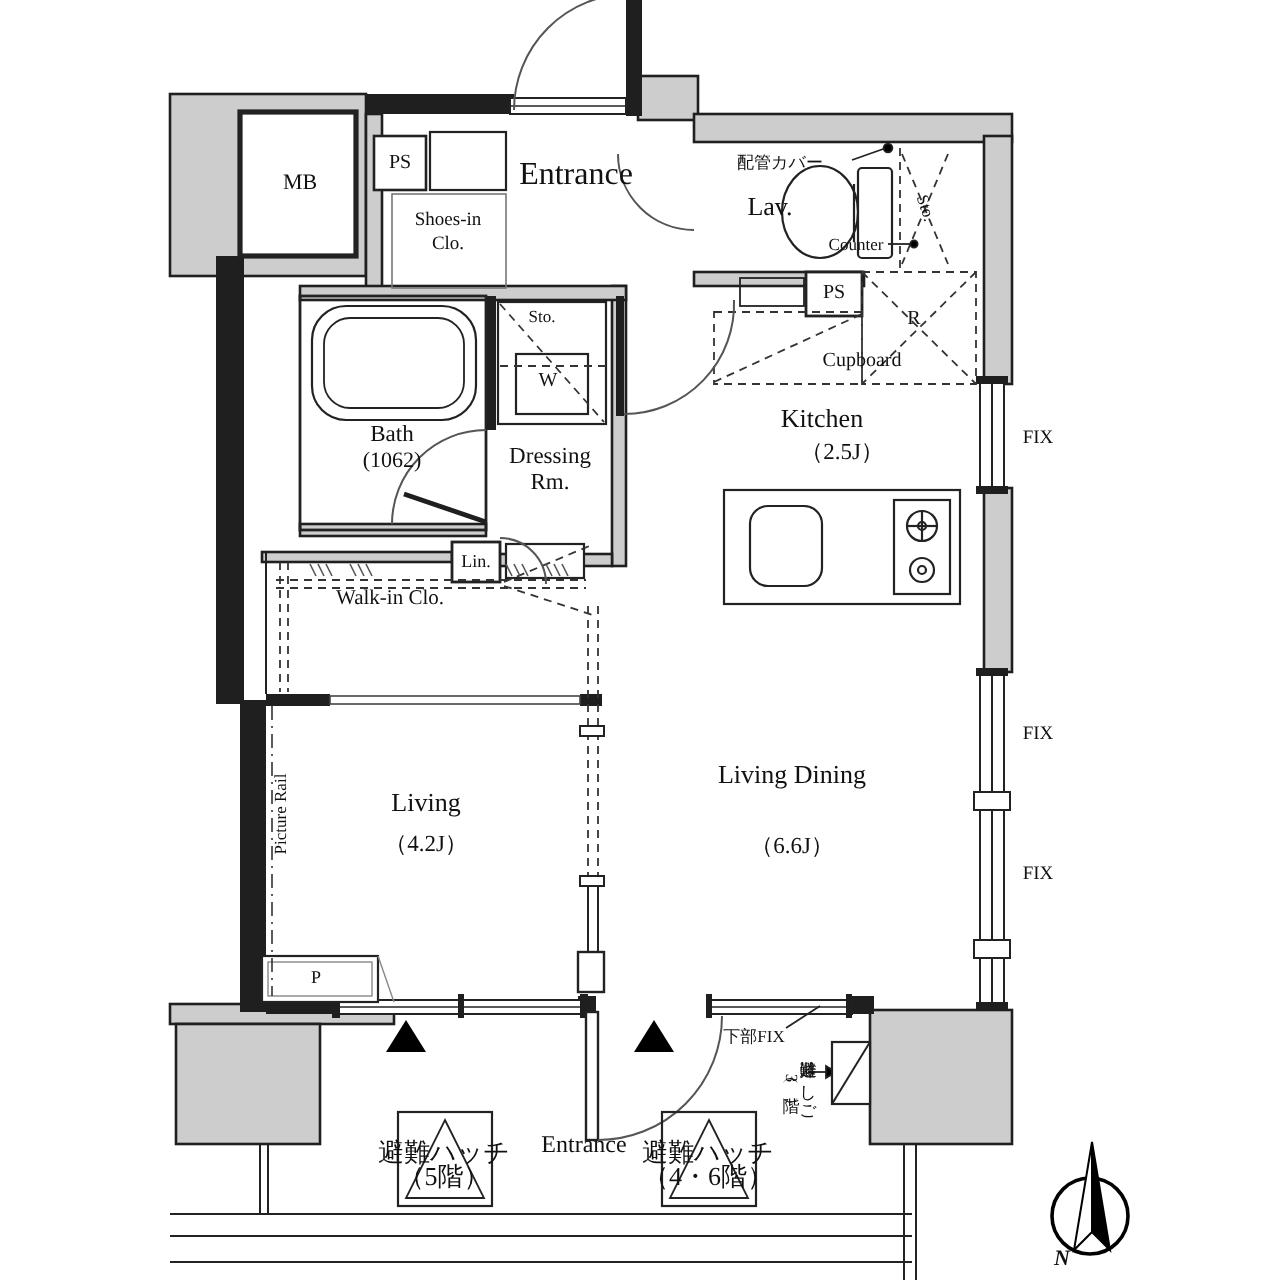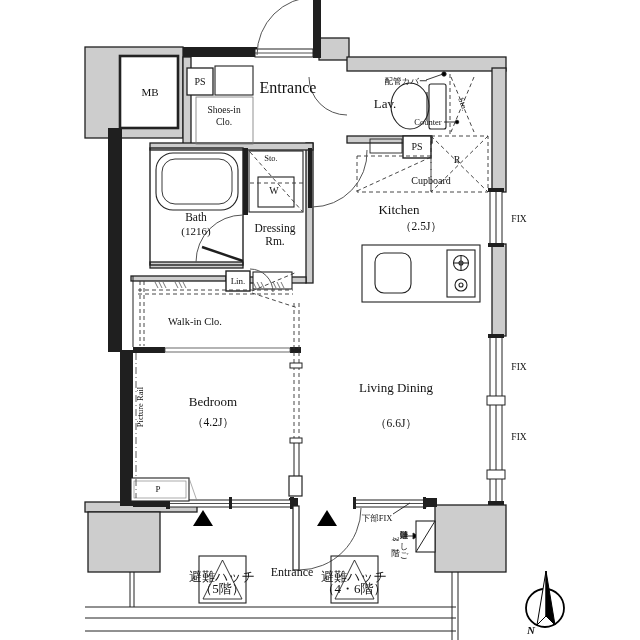--- a/index.html
+++ b/index.html
@@ -244,39 +244,39 @@
     <path d="M546 571 L537 625 L546 616 Z" fill="#fff" stroke="#000" stroke-width="1"></path>
     <path d="M546 571 L555 625 L546 616 Z" fill="#000" stroke="#000" stroke-width="1"></path>
   </g>
 </svg>
 
   <div class="lbl fs11" style="left:150px;top:92px">MB</div>
   <div class="lbl fs10" style="left:200px;top:82px">PS</div>
   <div class="lbl fs95" style="left:224px;top:111px">Shoes-in</div>
   <div class="lbl fs95" style="left:224px;top:123px">Clo.</div>
   <div class="lbl fs125" style="left:288px;top:88px">Entrance</div>
-  <div class="lbl fs8" style="left:406px;top:81px">配管カバー</div>
+  <div class="lbl fs8" style="left:390px;top:81px">配管カバー</div>
   <div class="lbl fs13" style="left:385px;top:103px">Lav.</div>
   <div class="lbl fs8 rot72" style="left:463px;top:104px">Sto.</div>
   <div class="lbl fs8" style="left:428px;top:122px">Counter</div>
   <div class="lbl fs10" style="left:417px;top:147px">PS</div>
   <div class="lbl fs10" style="left:431px;top:181px">Cupboard</div>
   <div class="lbl fs10" style="left:457px;top:160px">R</div>
-  <div class="lbl fs13" style="left:399px;top:209px">Kitchen</div>
+  <div class="lbl fs13" style="left:411px;top:209px">Kitchen</div>
   <div class="lbl fs115" style="left:421px;top:227px">（2.5J）</div>
   <div class="lbl fs115" style="left:196px;top:218px">Bath</div>
-  <div class="lbl fs11" style="left:196px;top:231px">(1216)</div>
+  <div class="lbl fs11" style="left:196px;top:231px">(1062)</div>
   <div class="lbl fs8" style="left:271px;top:158px">Sto.</div>
   <div class="lbl fs10" style="left:274px;top:191px">W</div>
   <div class="lbl fs115" style="left:275px;top:229px">Dressing</div>
   <div class="lbl fs115" style="left:275px;top:242px">Rm.</div>
   <div class="lbl fs9" style="left:238px;top:281px">Lin.</div>
-  <div class="lbl fs105" style="left:195px;top:322px">Walk-in Clo.</div>
+  <div class="lbl fs105" style="left:195px;top:300px">Walk-in Clo.</div>
   <div class="lbl fs8 rot90" style="left:140px;top:407px">Picture Rail</div>
-  <div class="lbl fs13" style="left:213px;top:401px">Bedroom</div>
+  <div class="lbl fs13" style="left:213px;top:401px">Living</div>
   <div class="lbl fs115" style="left:213px;top:423px">（4.2J）</div>
   <div class="lbl fs9" style="left:158px;top:489px">P</div>
   <div class="lbl fs13" style="left:396px;top:387px">Living Dining</div>
   <div class="lbl fs115" style="left:396px;top:424px">（6.6J）</div>
   <div class="lbl fs95" style="left:519px;top:220px">FIX</div>
   <div class="lbl fs95" style="left:519px;top:368px">FIX</div>
   <div class="lbl fs95" style="left:519px;top:438px">FIX</div>
   <div class="lbl fs8" style="left:377px;top:518px">下部FIX</div>
   <div class="lbl fs12" style="left:292px;top:572px">Entrance</div>
   <div class="lbl fs7" style="left:222px;top:576px">避難ハッチ</div>

